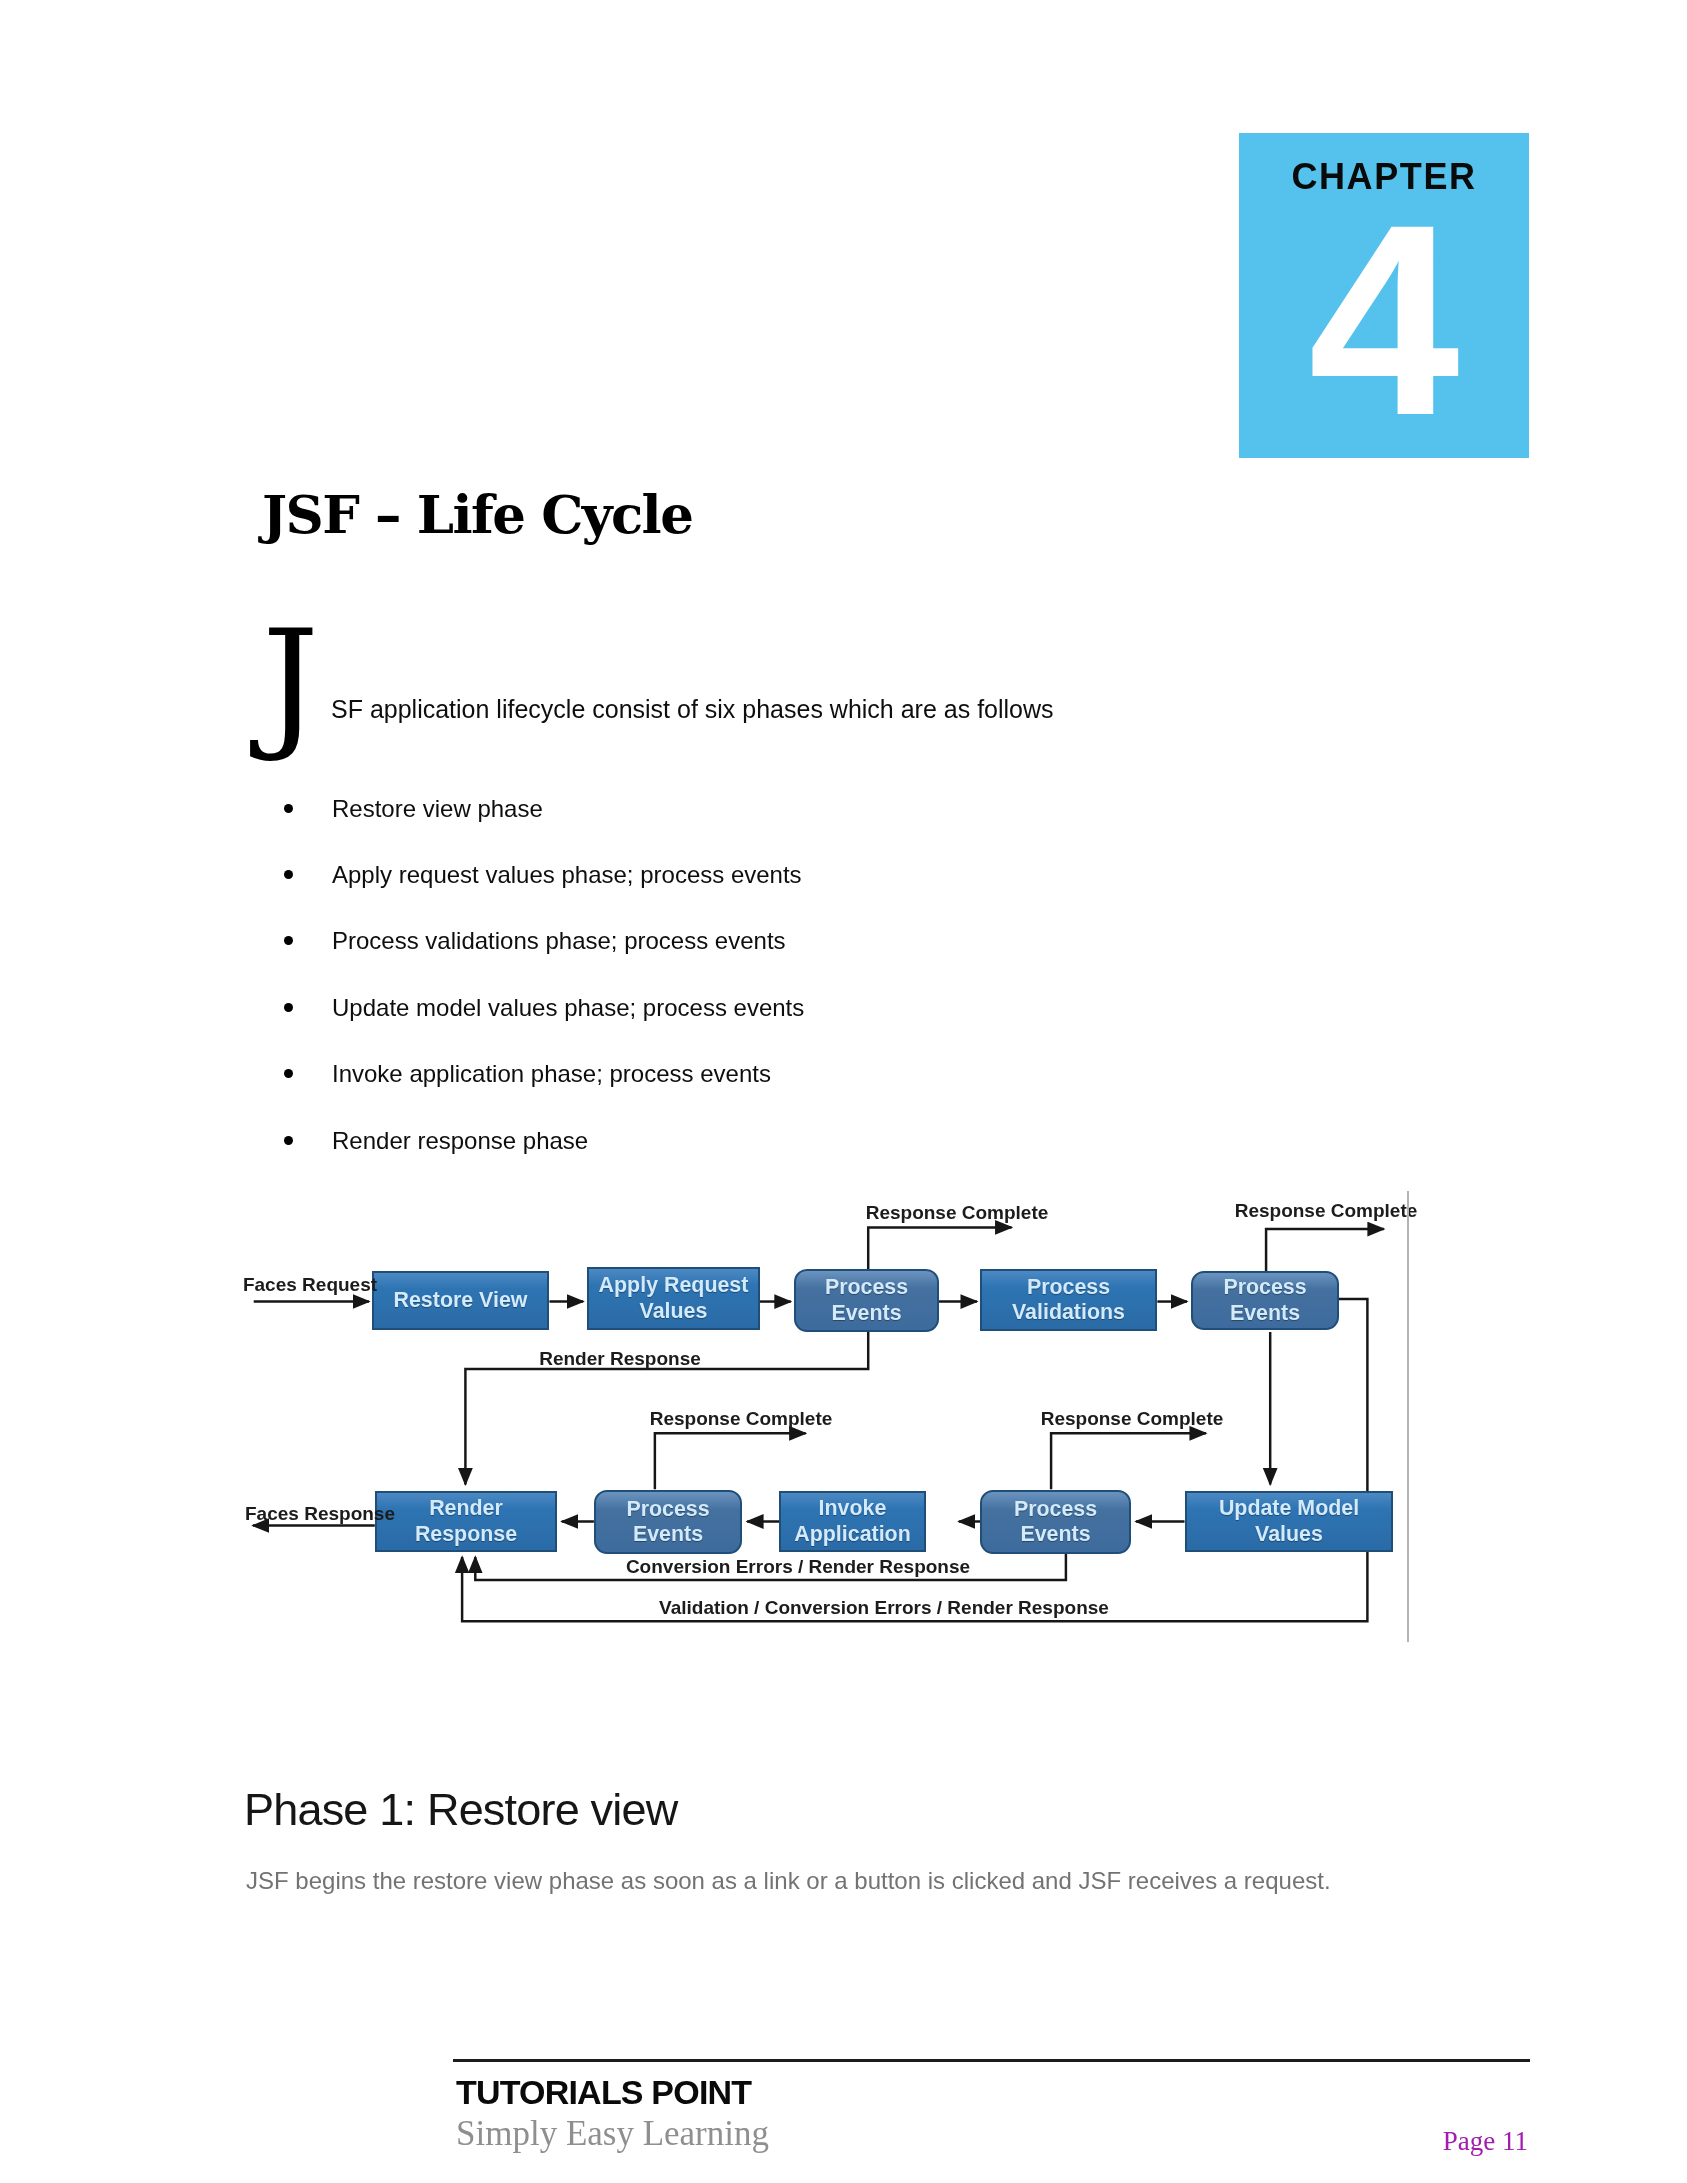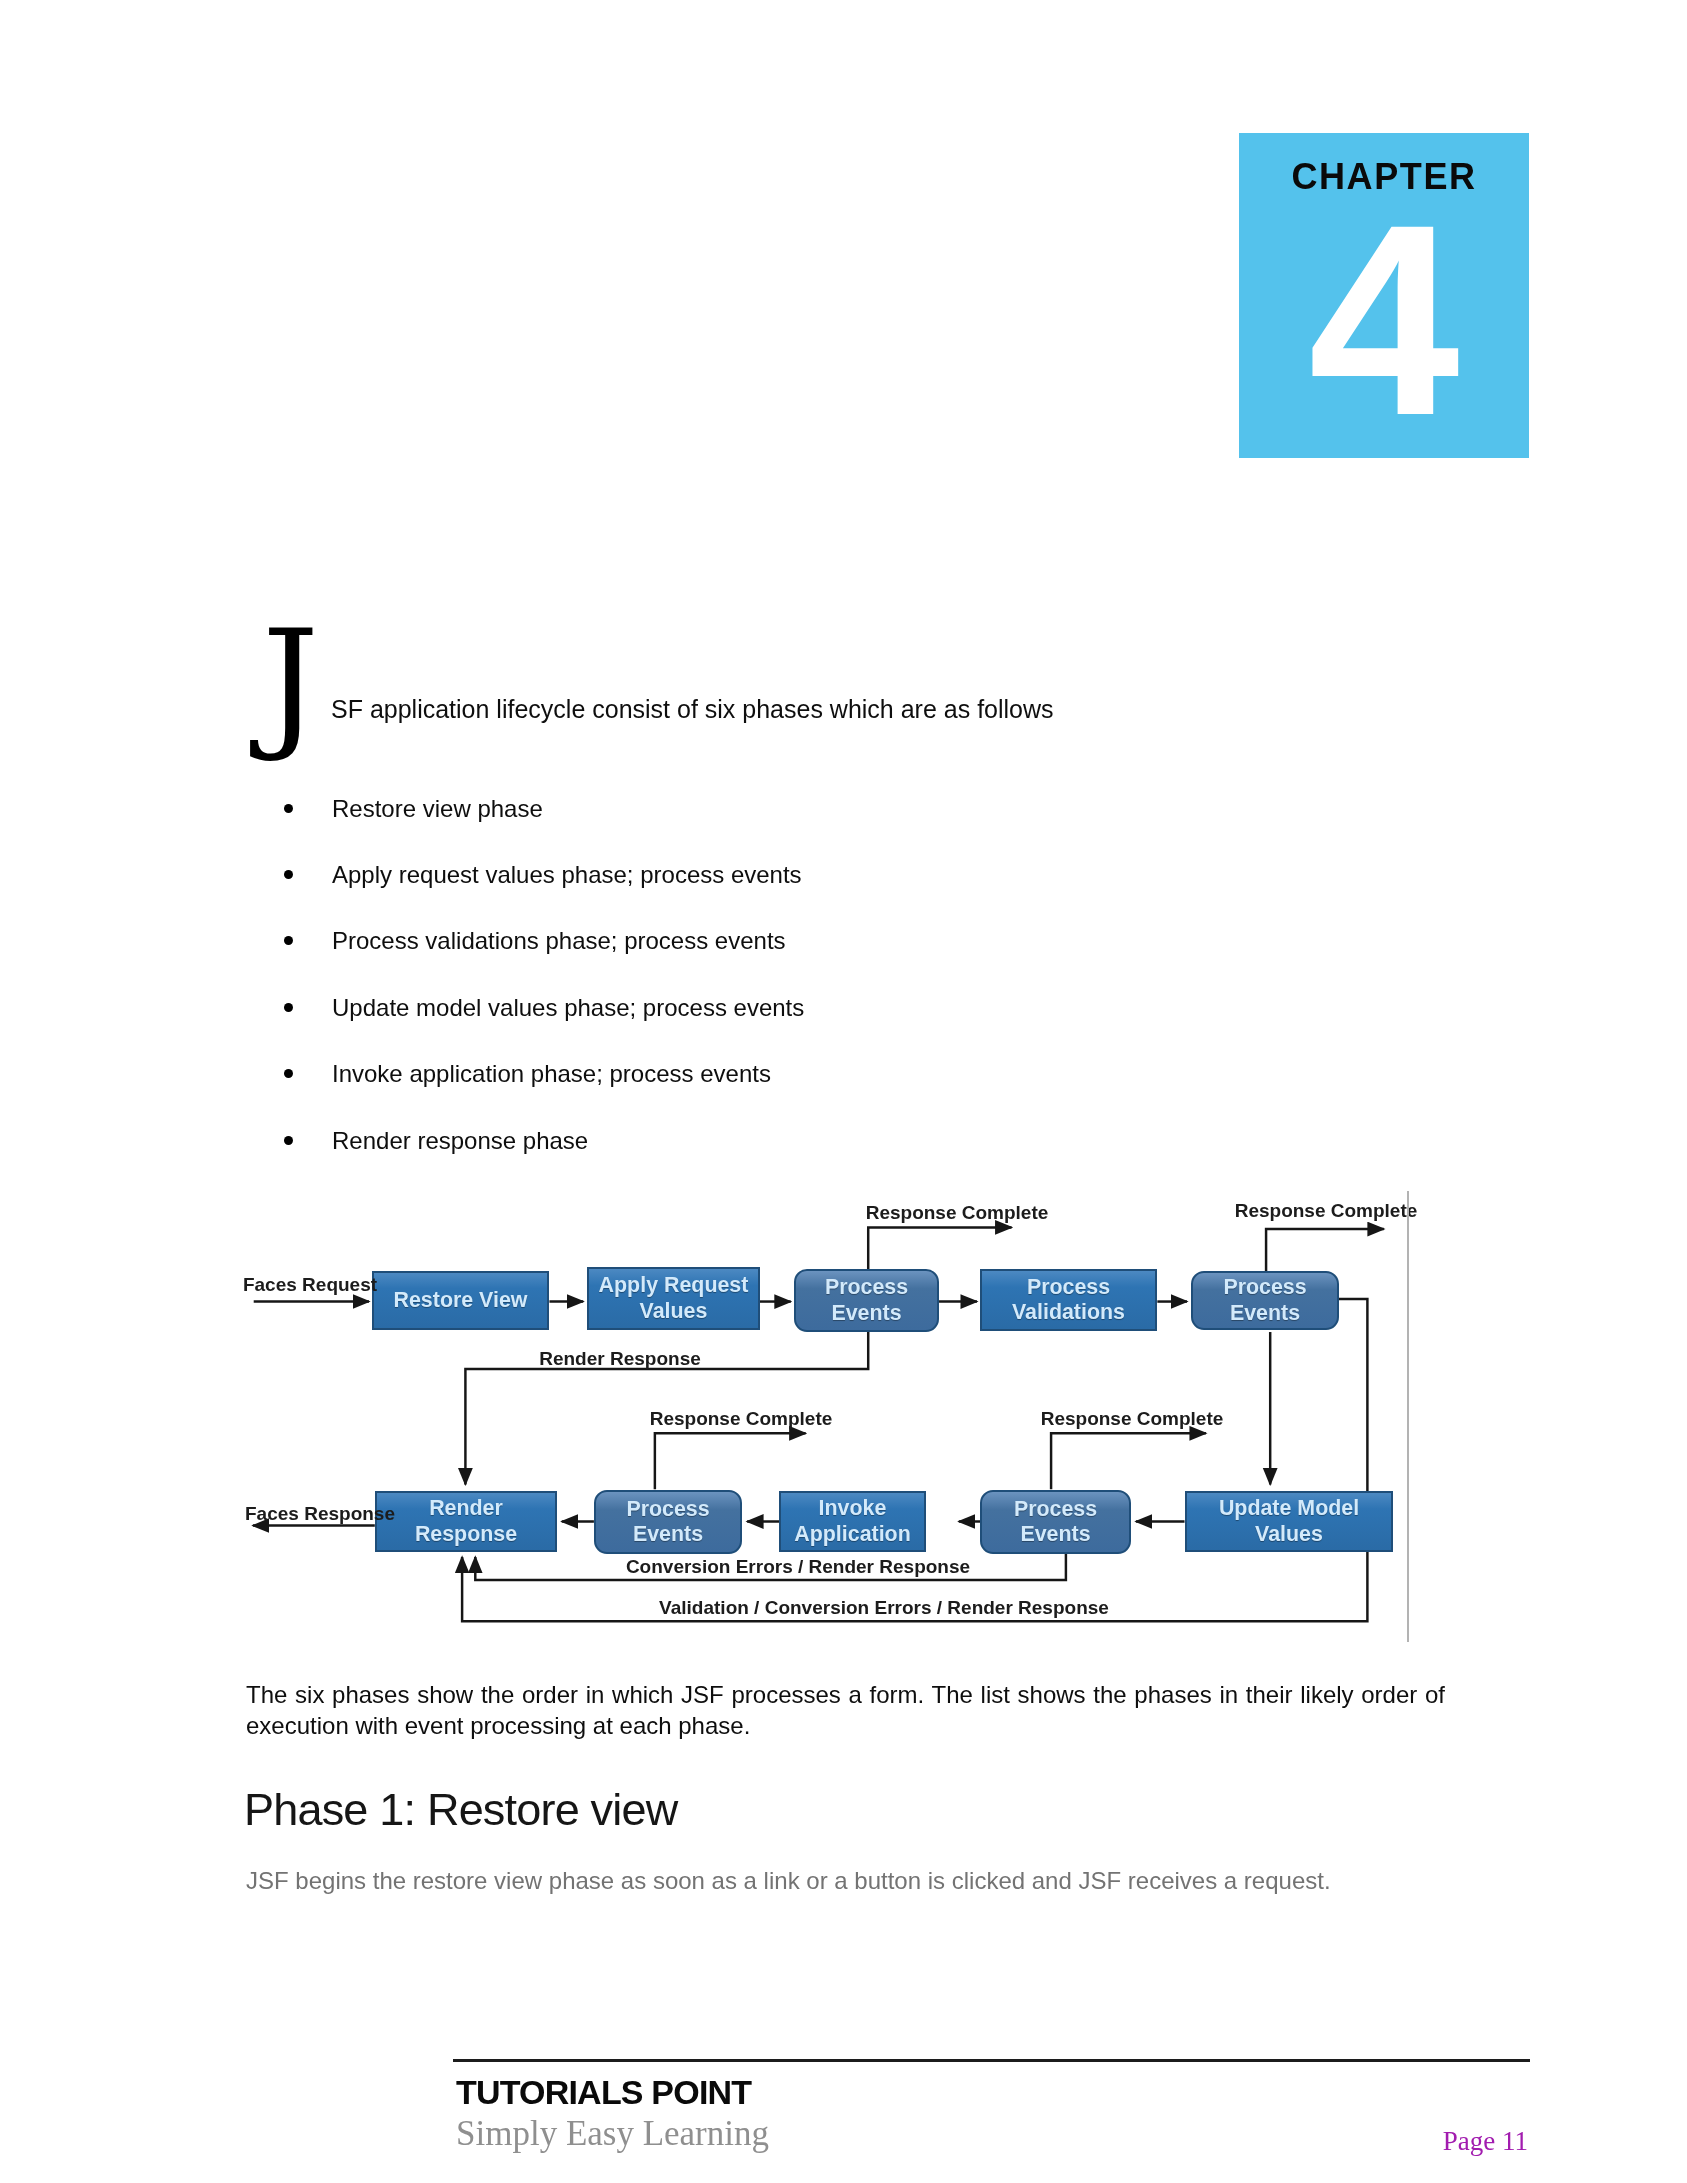--- a/index.html
+++ b/index.html
@@ -48,20 +48,21 @@
 </head>
 <body>
 
 <div id="page">
 
   <div class="chapter-box">
     <div class="chapter-word">CHAPTER</div>
     <div class="chapter-num">4</div>
   </div>
 
+  <div class="doc-title">JSF – Life Cycle</div>
 
   <div class="dropcap">J</div>
   <div class="intro-text">SF application lifecycle consist of six phases which are as follows</div>
 
   <div id="bullets">
       <div class="bullet-item" style="top: 793px;">
         <span class="bullet-dot"></span>
         <span>Restore view phase</span>
       </div>
       <div class="bullet-item" style="top: 859px;">
@@ -141,21 +142,20 @@
       <div class="dlabel" style="left: 1326px; top: 1211px;">Response Complete</div>
       <div class="dlabel" style="left: 620px; top: 1359px;">Render Response</div>
       <div class="dlabel" style="left: 320px; top: 1514px;">Faces Response</div>
       <div class="dlabel" style="left: 741px; top: 1419px;">Response Complete</div>
       <div class="dlabel" style="left: 1132px; top: 1419px;">Response Complete</div>
       <div class="dlabel" style="left: 798px; top: 1567px;">Conversion Errors / Render Response</div>
       <div class="dlabel" style="left: 884px; top: 1608px;">Validation / Conversion Errors / Render Response</div>
     </div>
   <div class="gray-line" id="diagram-scrollline" style="left: 1407px; top: 1191px; height: 451px;"></div>
 
-  <div class="para">The six phases show the order in which JSF processes a form. The list shows the phases in their likely order of execution with event processing at each phase.</div>
   <div class="section-heading">Phase 1: Restore view</div>
   <div class="section-body">JSF begins the restore view phase as soon as a link or a button is clicked and JSF receives a request.</div>
 
   <div class="footer-rule"></div>
   <div class="footer-brand">TUTORIALS POINT</div>
   <div class="footer-tagline">Simply Easy Learning</div>
   <div class="footer-page">Page 11</div>
 
 </div>
 

